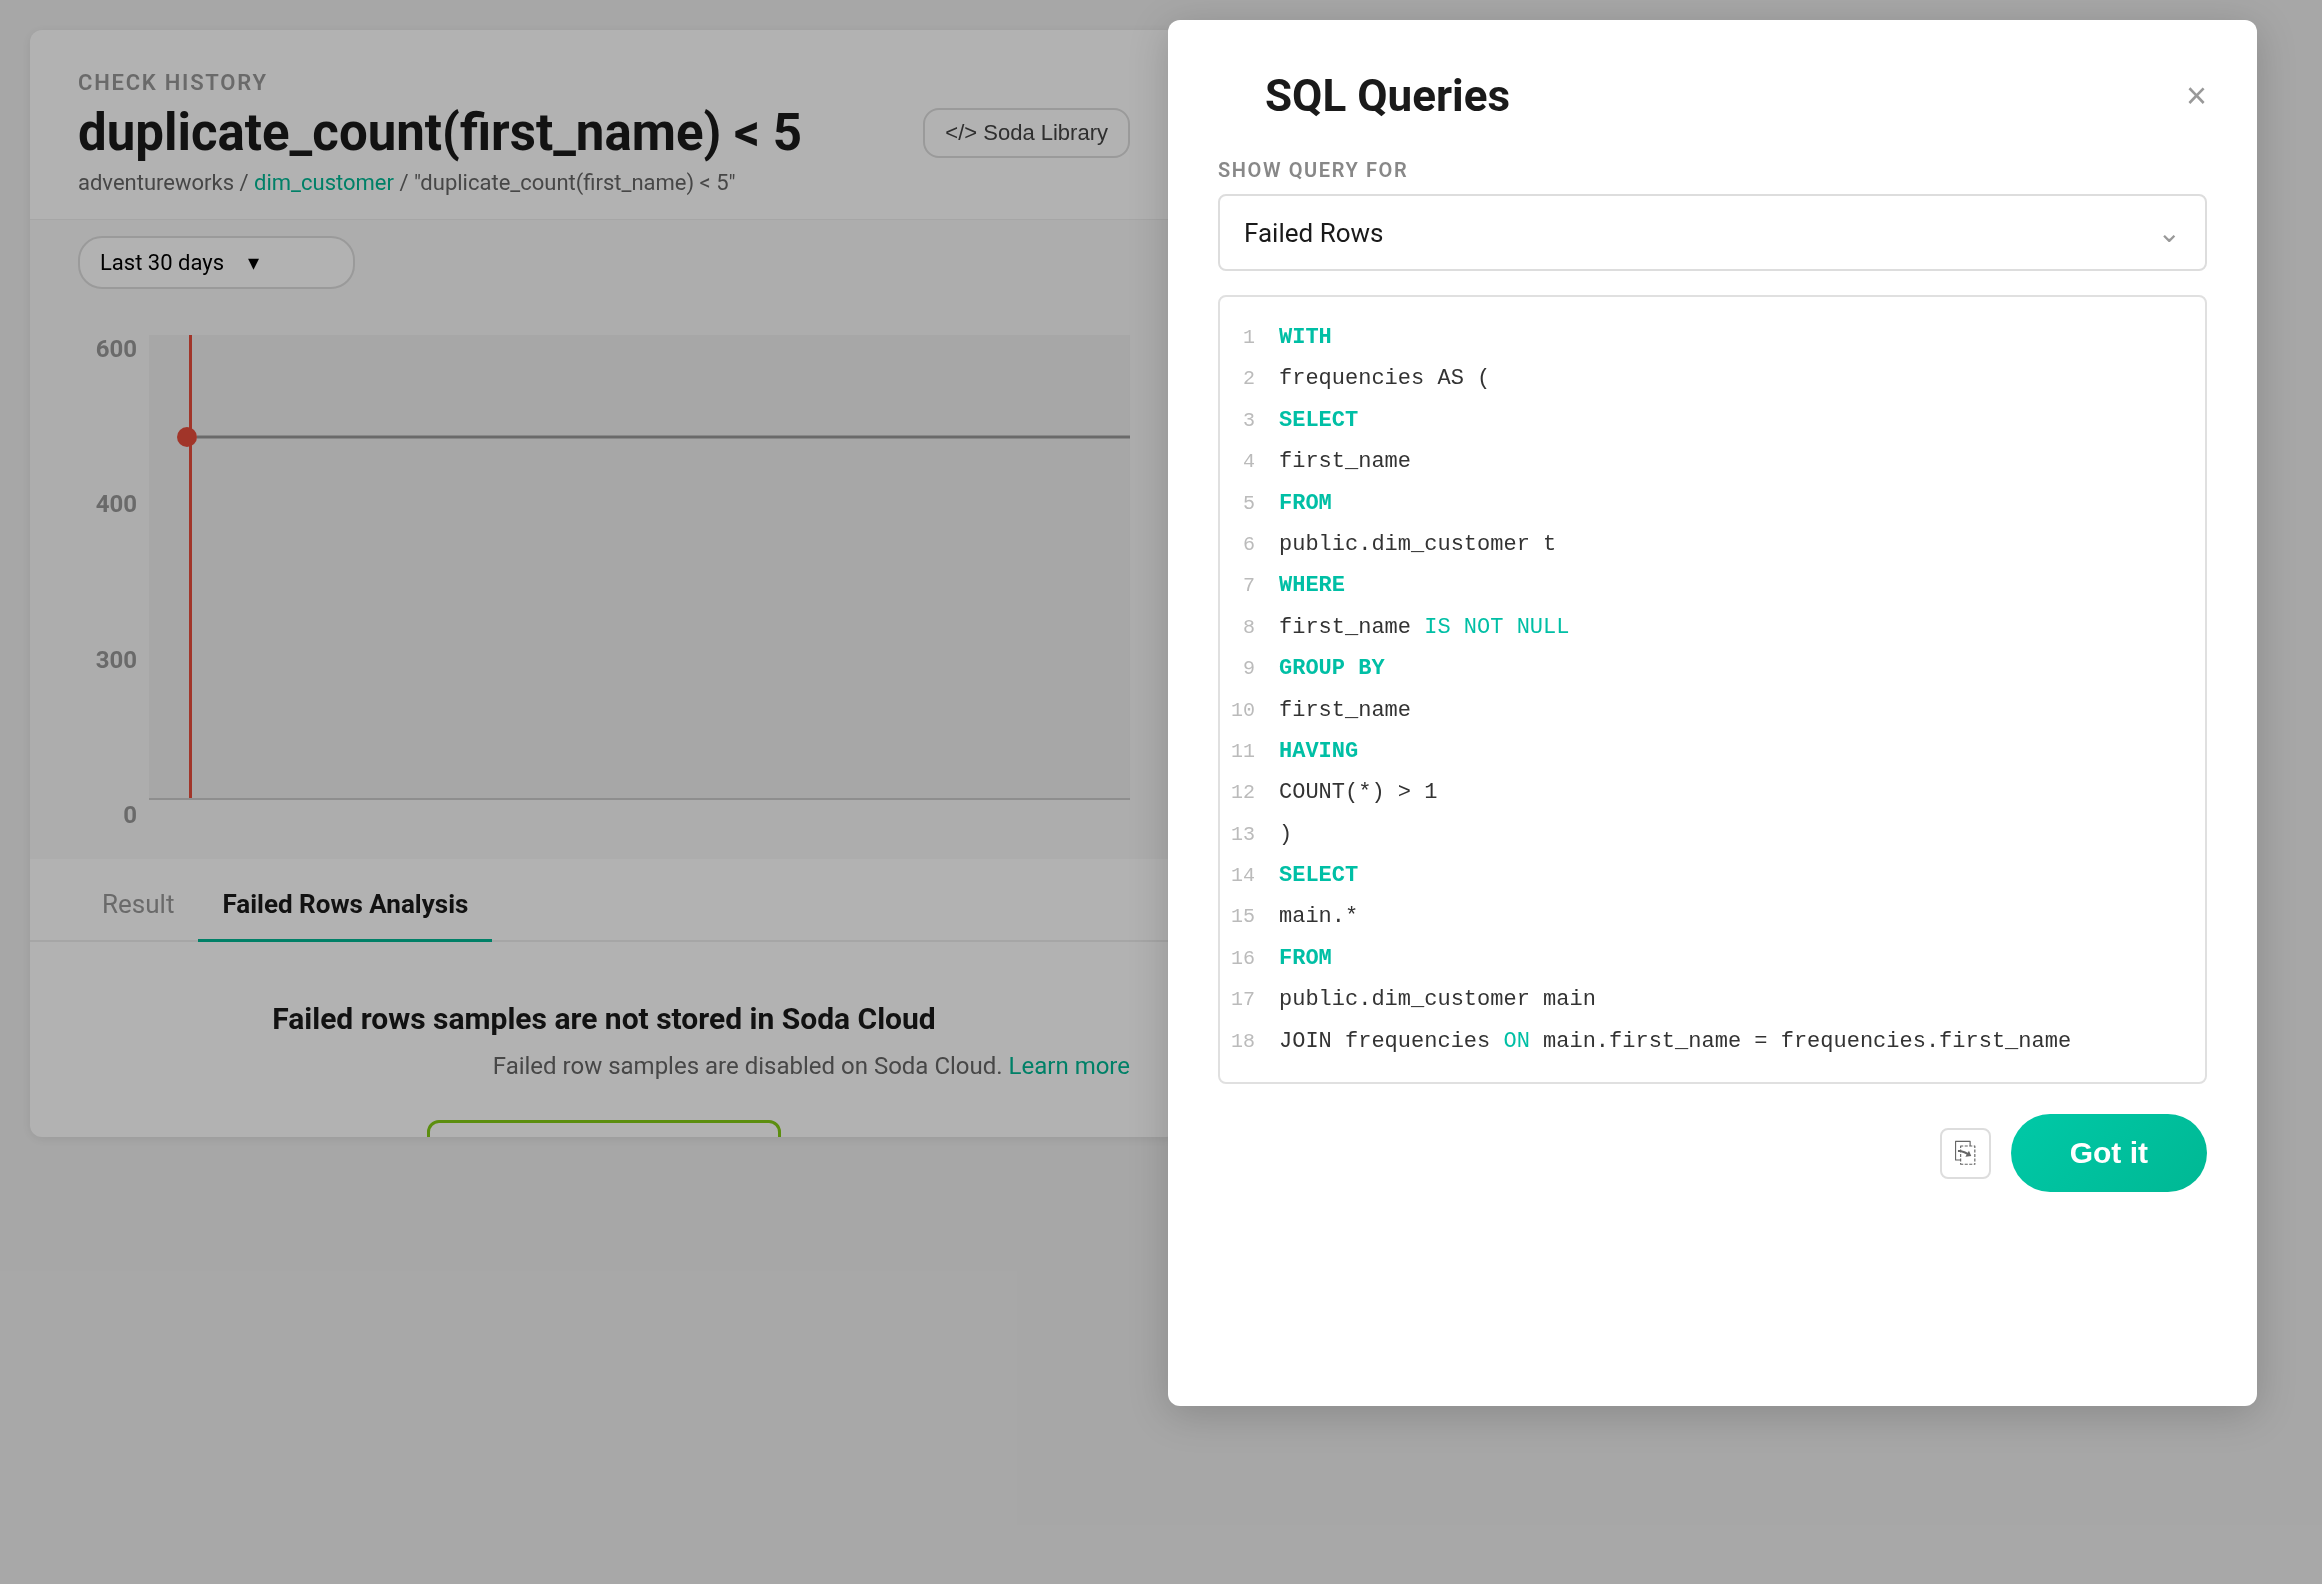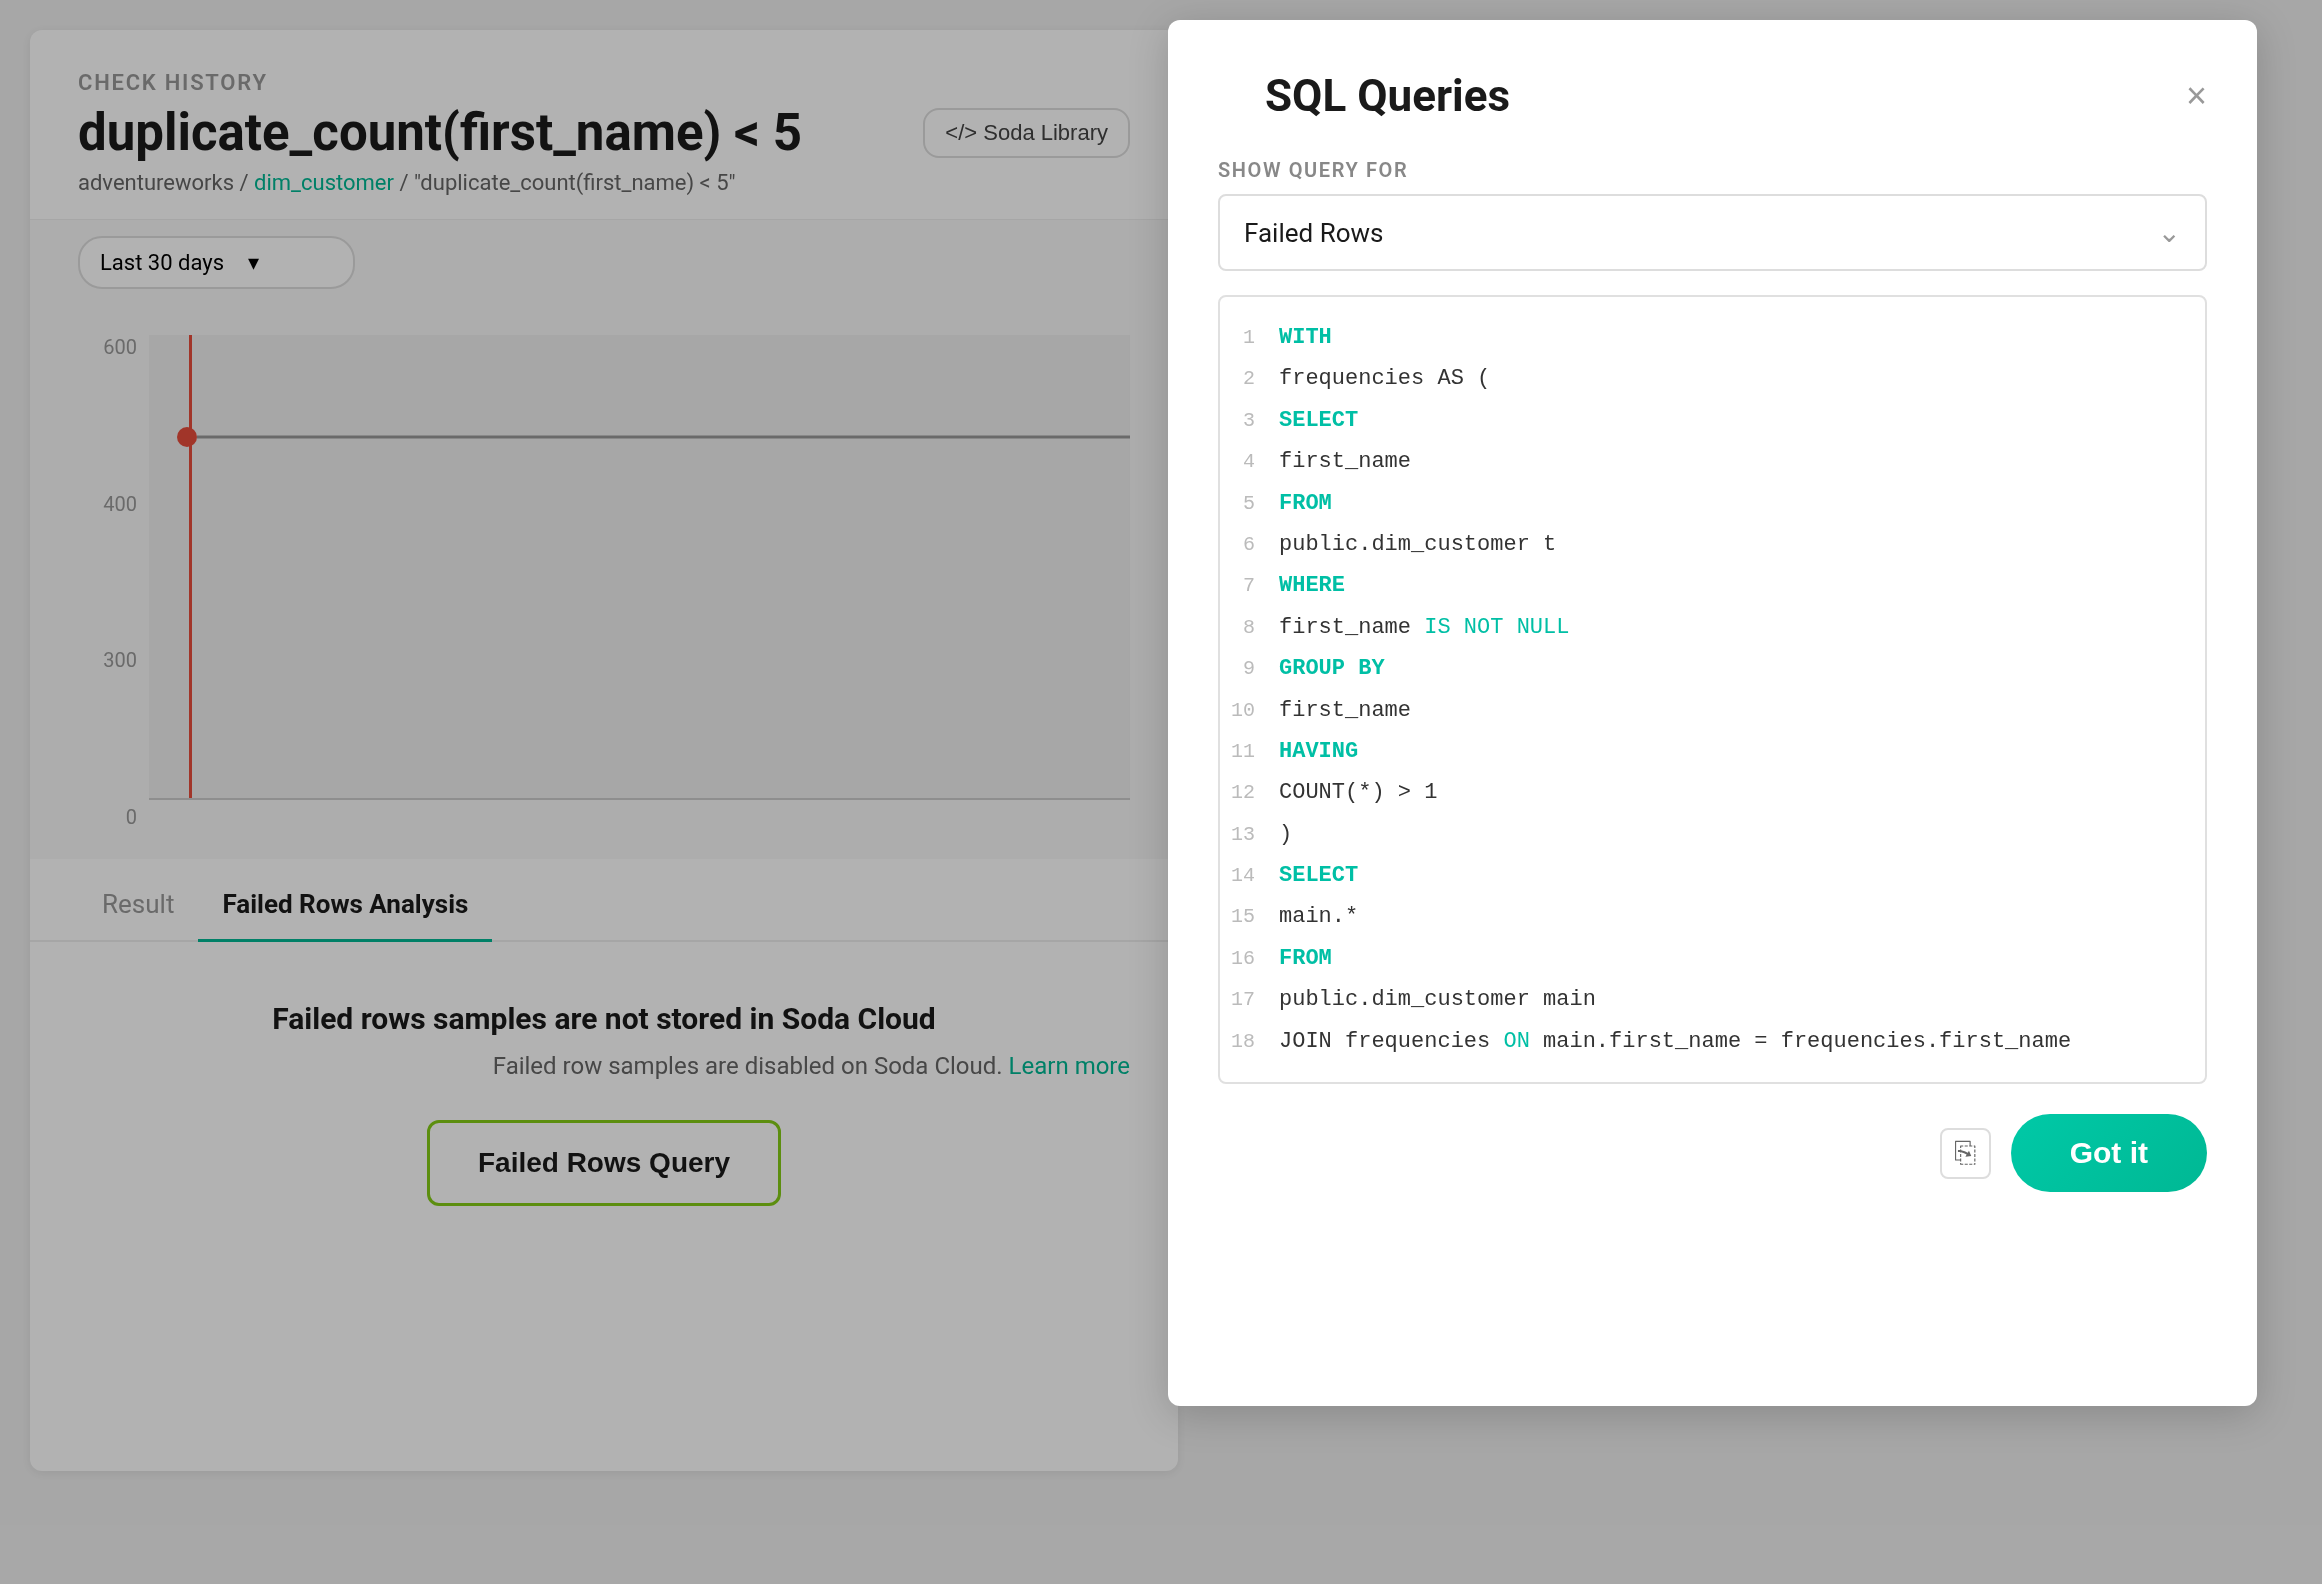--- a/index.html
+++ b/index.html
@@ -11,21 +11,21 @@
       overflow: hidden;
       position: relative;
     }
 
     
     .main-panel {
       position: absolute;
       top: 0;
       left: 0;
       width: 1148px;
-      height: 1441px;
+      height: 1107px;
       background: #fff;
       border-radius: 12px;
       margin: 30px;
       box-shadow: 0 2px 12px rgba(0,0,0,0.08);
       overflow: hidden;
     }
 
     .check-history-label {
       font-size: 22px;
       font-weight: 600;
@@ -105,22 +105,23 @@
       top: 30px;
       bottom: 30px;
       display: flex;
       flex-direction: column;
       justify-content: space-between;
       align-items: flex-end;
       width: 59px;
     }
 
     .y-label {
-      font-size: 20px;
+      font-size: 24px;
       color: #999;
+      font-weight: bold;
     }
 
     .chart-inner {
       position: absolute;
       left: 119px;
       right: 48px;
       top: 30px;
       bottom: 59px;
       background: #f0f0f0;
       border-bottom: 2px solid #ccc;

